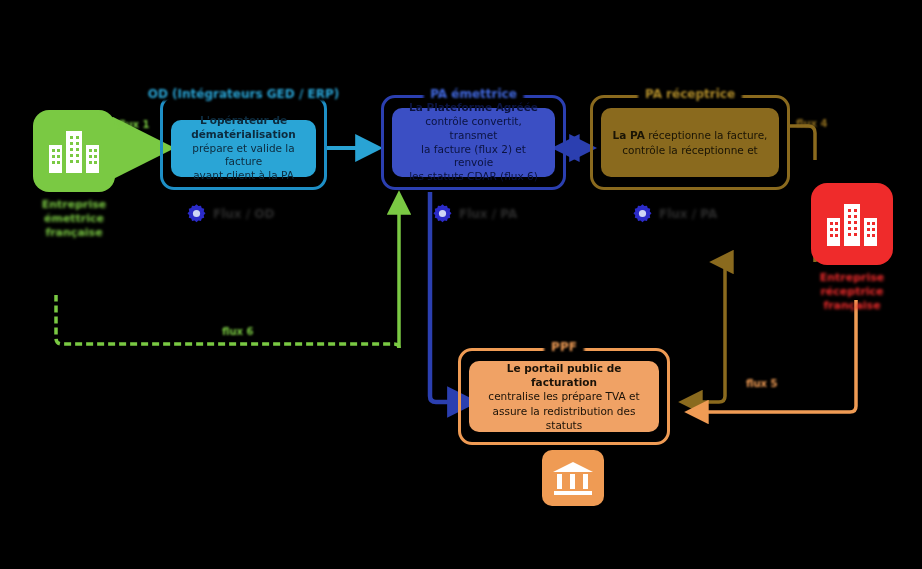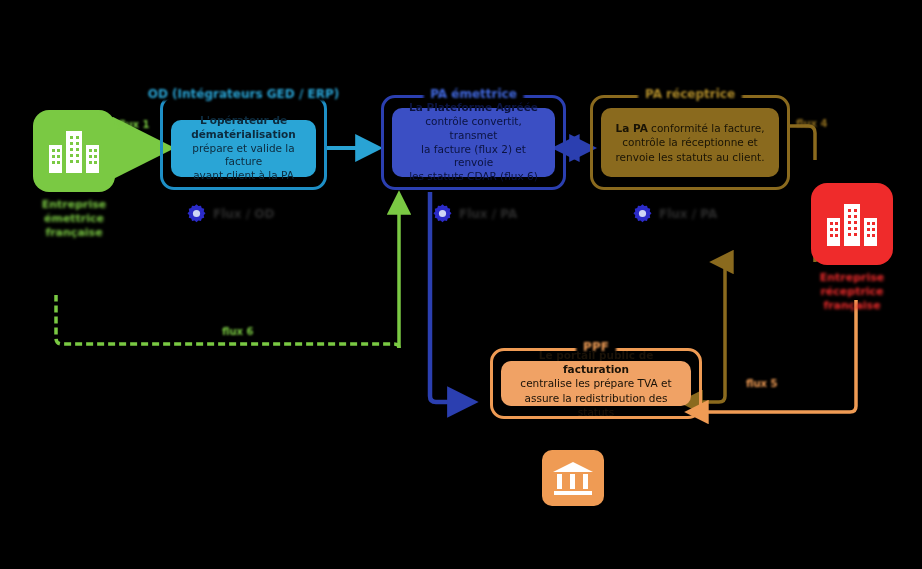--- a/index.html
+++ b/index.html
@@ -190,27 +190,26 @@
       <span class="ln hl">La Plateforme Agréée</span>
       <span class="ln">contrôle convertit, transmet</span>
       <span class="ln">la facture (flux 2) et renvoie</span>
       <span class="ln">les statuts CDAR (flux 6)</span>
     </div>
   </div>
 
   <div class="card-wrap" style="left:590px;top:95px;width:200px;height:95px;border-color:#8a6a1e;">
     <div class="card-title-chip" style="color:#b08c2a;background:#000;">PA réceptrice</div>
     <div class="card-inner" style="background:#8a6a1e;color:#1a1405;font-size:10.5px;line-height:1.38;">
-      <span class="ln"><b>La PA</b><span> conformité la facture,</span></span>
+      <span class="ln"><b>La PA</b><span> réceptionne la facture,</span></span>
       <span class="ln">contrôle la réceptionne et</span>
-      <span class="ln">renvoie les statuts au client.</span>
-    </div>
-  </div>
-
-  <div class="card-wrap" style="left:490px;top:348px;width:212px;height:71px;border-color:#ef9b54;">
+    </div>
+  </div>
+
+  <div class="card-wrap" style="left:458px;top:348px;width:212px;height:97px;border-color:#ef9b54;">
     <div class="card-title-chip" style="color:#ef9b54;background:#000;">PPF</div>
     <div class="card-inner" style="background:#f0a265;color:#1a1208;font-size:10.5px;line-height:1.34;">
       <span class="ln hl">Le portail public de facturation</span>
       <span class="ln">centralise les prépare TVA et</span>
       <span class="ln">assure la redistribution des</span>
       <span class="ln">statuts</span>
     </div>
   </div>
 
   <div class="badge" style="left:186px;top:203px;">

